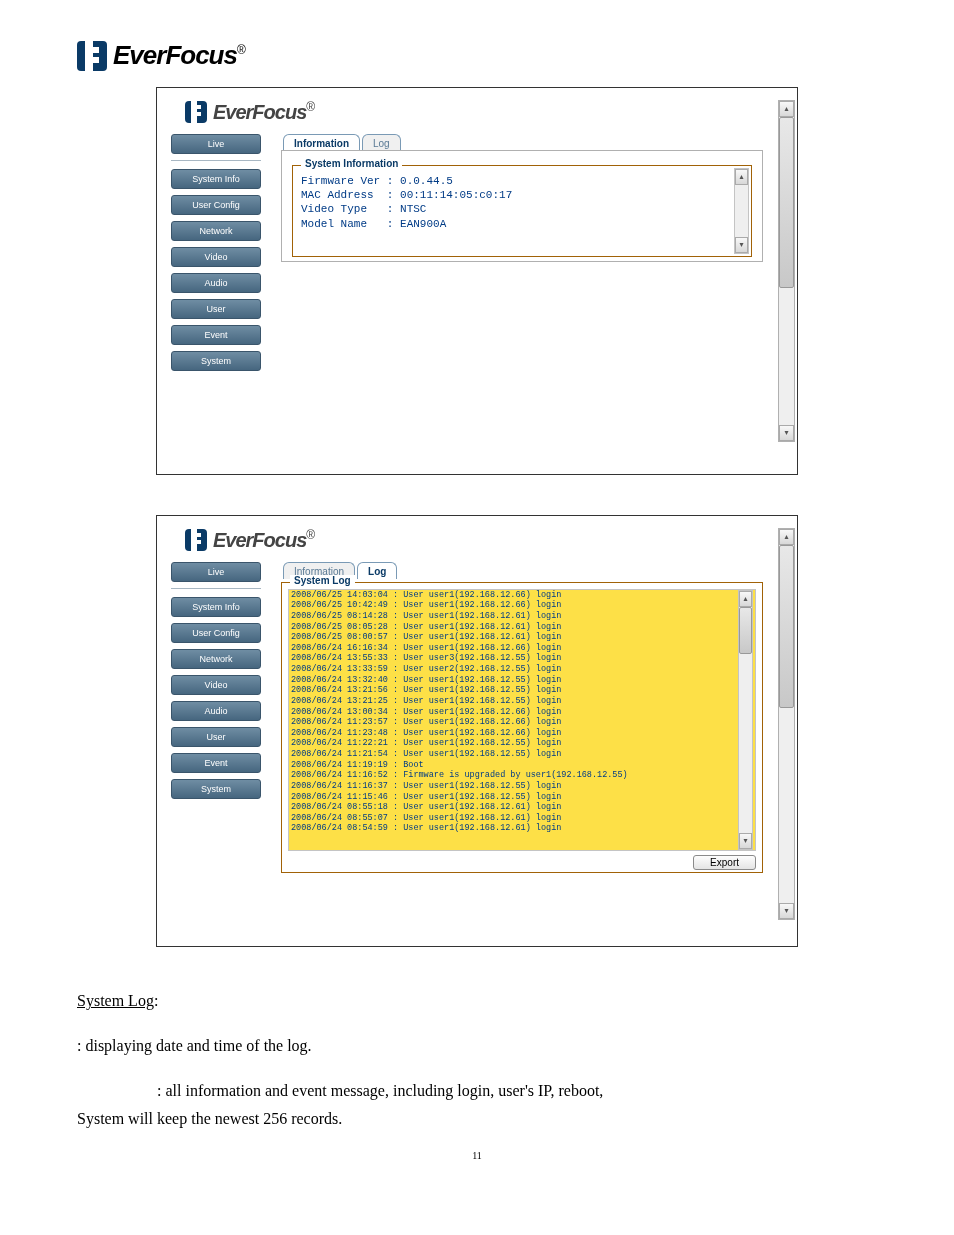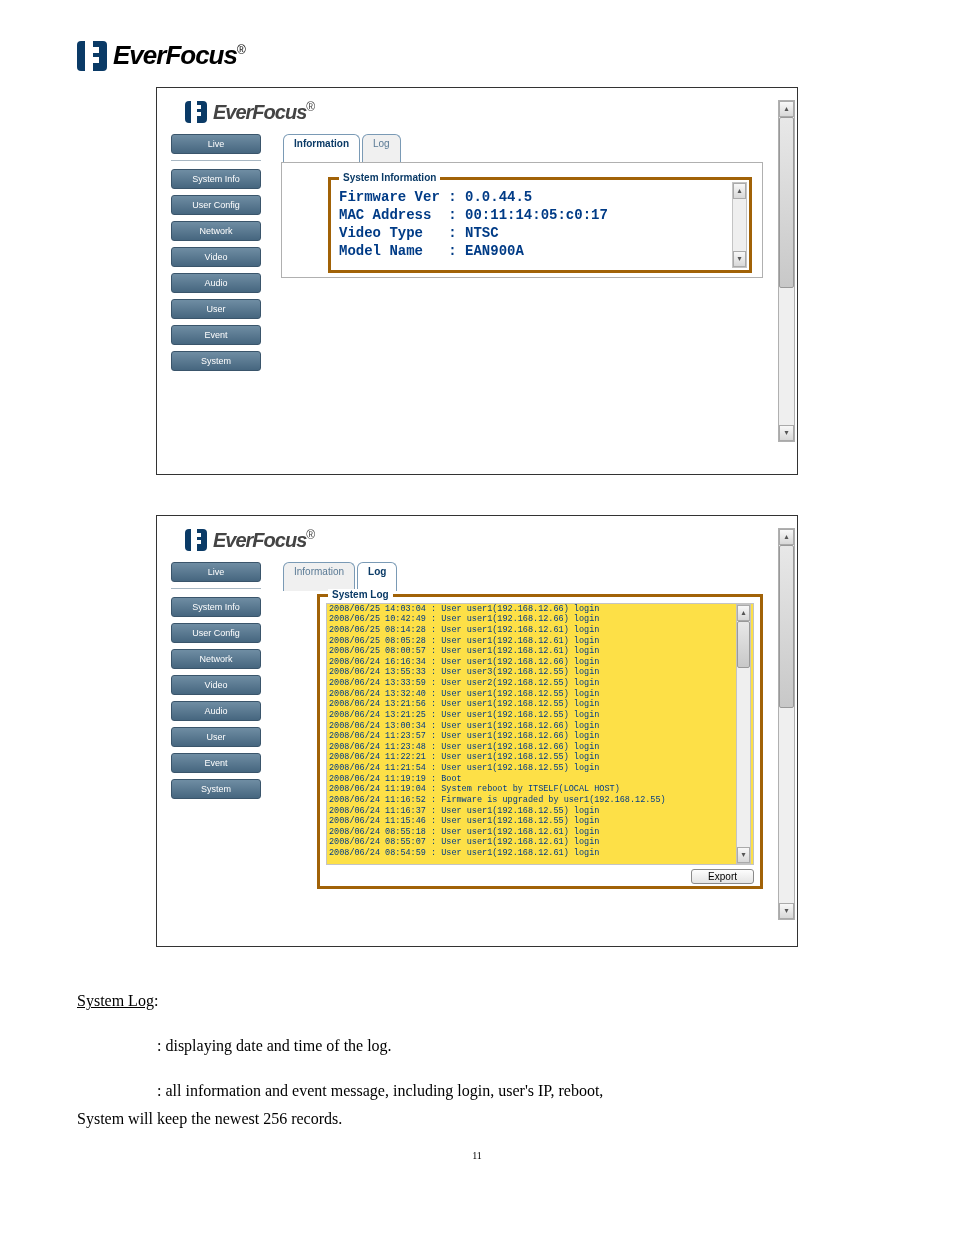--- a/index.html
+++ b/index.html
@@ -112,21 +112,21 @@
     position: relative;
   }
   .tabs {
     display: flex;
     margin-bottom: -1px;
     margin-left: 2px;
   }
   .tab {
     border: 1px solid #7a9ab5;
     border-bottom: none;
-    padding: 3px 10px 14px 10px;
+    padding: 3px 10px 2px 10px;
     font-size: 10px;
     border-top-left-radius: 6px;
     border-top-right-radius: 6px;
     margin-right: 2px;
     background: #f0f0f0;
     color: #5a7a95;
   }
   .tab.active {
     background: #fff;
     font-weight: bold;
@@ -134,43 +134,41 @@
   }
   .panel {
     border: 1px solid #b0b0b0;
     padding: 10px;
     font-size: 9px;
     min-height: 230px;
     position: relative;
     background: #fff;
   }
   .fieldset {
-    border: 3px solid #a16207;
+    border: 1px solid #a16207;
     padding: 8px 8px 4px 8px;
     position: relative;
     margin-top: 4px;
-    margin-left: 36px;
   }
   .fieldset-legend {
     position: absolute;
     top: -8px;
     left: 8px;
     background: #fff;
     padding: 0 4px;
     color: #0a3a66;
     font-weight: bold;
     font-size: 10px;
   }
   .info-table {
     font-family: "Courier New", monospace;
-    font-size: 14px;
+    font-size: 11px;
     color: #003b86;
     white-space: pre;
     line-height: 1.3;
-    font-weight: bold;
   }
   .scrollbar-v {
     position: absolute;
     right: 2px;
     top: 0;
     bottom: 0;
     width: 15px;
     background: #efefef;
     border: 1px solid #b0b0b0;
     display: flex;
@@ -353,21 +351,20 @@
                 <div class="log-line">2008/06/24 13:33:59 : User user2(192.168.12.55) login</div>
                 <div class="log-line">2008/06/24 13:32:40 : User user1(192.168.12.55) login</div>
                 <div class="log-line">2008/06/24 13:21:56 : User user1(192.168.12.55) login</div>
                 <div class="log-line">2008/06/24 13:21:25 : User user1(192.168.12.55) login</div>
                 <div class="log-line">2008/06/24 13:00:34 : User user1(192.168.12.66) login</div>
                 <div class="log-line">2008/06/24 11:23:57 : User user1(192.168.12.66) login</div>
                 <div class="log-line">2008/06/24 11:23:48 : User user1(192.168.12.66) login</div>
                 <div class="log-line">2008/06/24 11:22:21 : User user1(192.168.12.55) login</div>
                 <div class="log-line">2008/06/24 11:21:54 : User user1(192.168.12.55) login</div>
                 <div class="log-line">2008/06/24 11:19:19 : Boot</div>
-                <div class="log-line">2008/06/24 11:19:04 : System reboot by ITSELF(LOCAL HOST)</div>
                 <div class="log-line">2008/06/24 11:16:52 : Firmware is upgraded by user1(192.168.12.55)</div>
                 <div class="log-line">2008/06/24 11:16:37 : User user1(192.168.12.55) login</div>
                 <div class="log-line">2008/06/24 11:15:46 : User user1(192.168.12.55) login</div>
                 <div class="log-line">2008/06/24 08:55:18 : User user1(192.168.12.61) login</div>
                 <div class="log-line">2008/06/24 08:55:07 : User user1(192.168.12.61) login</div>
                 <div class="log-line">2008/06/24 08:54:59 : User user1(192.168.12.61) login</div>
                 <div class="inner-scroll" style="top:0;bottom:0;">
                 <div class="scroll-arrow">▴</div>
                 <div class="scroll-track">
                   <div class="scroll-thumb" style="top:0; height:20%;"></div>
@@ -386,20 +383,20 @@
             <div class="scroll-thumb" style="top:0; height:45%;"></div>
           </div>
           <div class="scroll-arrow">▾</div>
         </div>
       </div>
     </div>
   </div>
 
   <div class="body-text">
     <p><span class="underline">System Log</span><span>:</span></p>
-    <p style="margin-left:80px;">: displaying date and time of the log.</p>
+    <p style="">: displaying date and time of the log.</p>
     <p style="margin-left:80px; margin-bottom:0;">: all information and event message, including login, user's IP, reboot,</p>
     <p style="margin-top:0;">System will keep the newest 256 records.</p>
   </div>
 
   <div class="page-num">11</div>
 
 </div>
 
 </body></html>

